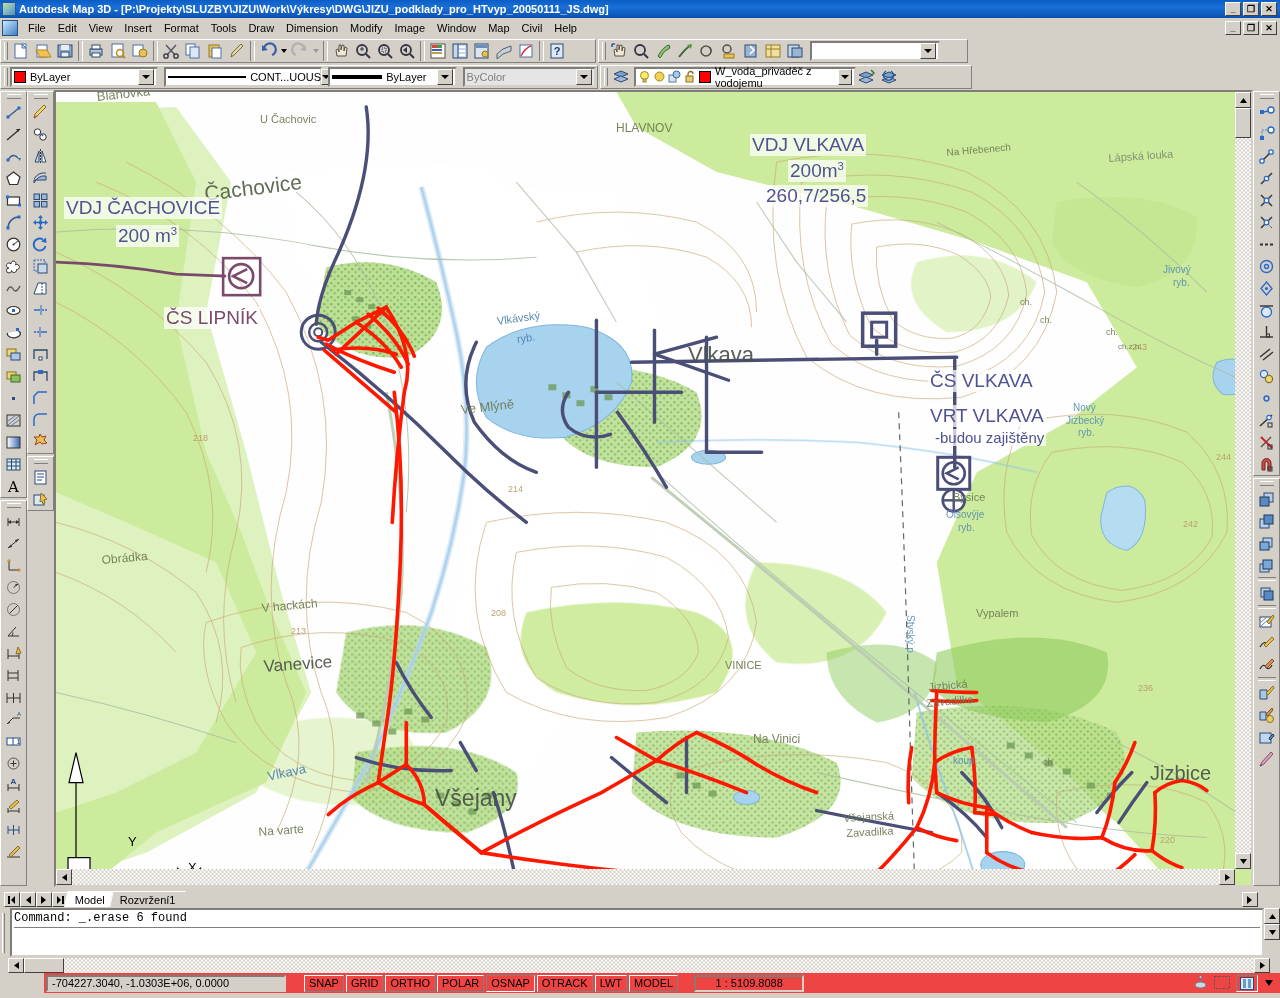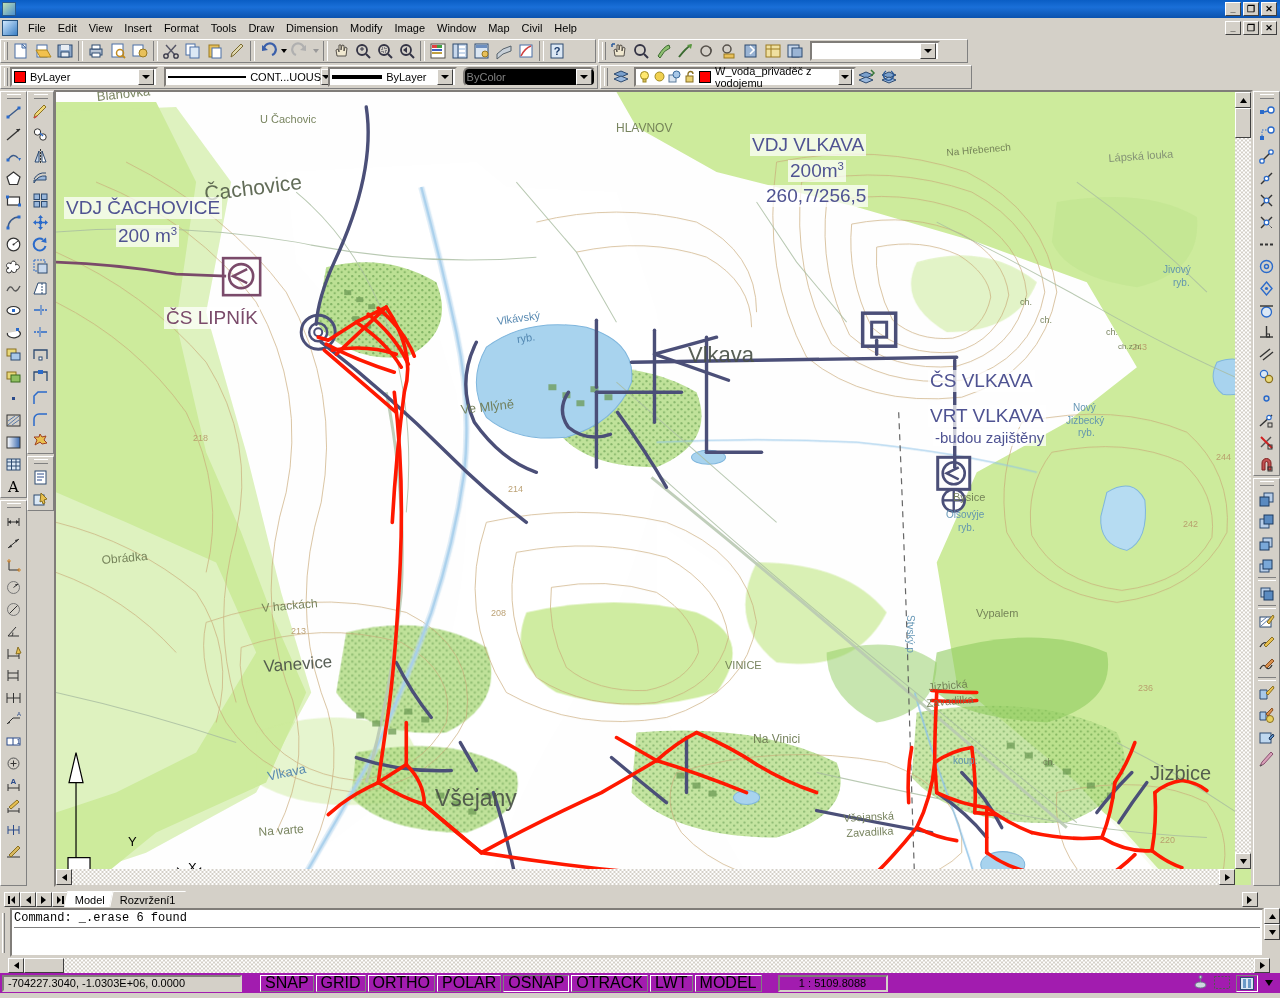--- a/index.html
+++ b/index.html
@@ -40,21 +40,21 @@
     border-left:1px solid #fff;border-right:1px solid #808080;}
   .tbtn { width:22px;height:22px; display:flex;align-items:center;justify-content:center;
     position:relative; }
   .sep { width:5px; height:20px; border-left:1px solid #808080; border-right:1px solid #fff; margin:0 2px;}
   .combo { height:20px; border:2px inset #d4d0c8; background:#fff; display:flex;
     align-items:center; padding:0 2px; position:relative; font-size:11px;}
   .combo .arrow { width:16px;height:16px;margin-left:auto;background:#d4d0c8;
     border:1px solid #fff;border-right-color:#404040;border-bottom-color:#404040;
     display:flex;align-items:center;justify-content:center;}
   .combo .arrow::after{content:"";border-left:4px solid transparent;border-right:4px solid transparent;border-top:4px solid #000;}
-  .combo.disabled{background:#000000;color:#808080;border-radius:6px;}
+  .combo.disabled{background:#e5e5e5;color:#808080;}
   .swatch{width:12px;height:12px;border:1px solid #000;margin-right:4px;flex:none;}
   .lineprev{width:78px;height:2px;background:#000;margin-right:4px;flex:none;}
   .lineprev.thick{height:4px;width:50px;}
   
   .workspace { display:flex; height:797px; }
   .sidetool { width:26px; background:#d4d0c8; display:flex; flex-direction:column; }
   .side-group{ border-left:1px solid #fff;border-top:1px solid #fff;
      border-right:1px solid #808080;border-bottom:1px solid #808080; margin:1px 0;
      display:flex;flex-direction:column;align-items:center;}
   .side-grip{width:14px;height:5px;margin:2px 0;border-top:1px solid #fff;border-bottom:1px solid #808080;}
@@ -82,34 +82,35 @@
   
   .cmdwrap{height:50px;background:#d4d0c8;display:flex;padding:1px 0 0 2px;}
   .cmd-grip{width:6px;margin-right:2px;display:flex;flex-direction:column;justify-content:center;}
   .cmd-grip div{height:40px;border-left:1px solid #fff;border-right:1px solid #808080;width:3px;}
   .cmd-text{flex:1;background:#fff;border:2px inset #d4d0c8;
     font-family:"Liberation Mono",monospace;font-size:12px;padding:1px 2px;color:#000;
     display:flex;flex-direction:column;justify-content:flex-start;}
   .cmd-sb{width:16px;background:#d4d0c8;display:flex;flex-direction:column;}
   .cmdh{height:16px;background:#d4d0c8;display:flex;align-items:center;margin-left:8px;}
   
-  .statusbar{height:20px;background:#a21caf;display:flex;align-items:center;gap:2px;padding:0 2px;}
+  .statusbar{height:20px;background:#ef4444;display:flex;align-items:center;gap:2px;padding:0 2px;margin-left:44px;}
   .coords{width:240px;height:17px;border:2px inset #d4d0c8;display:flex;align-items:center;
     padding-left:4px;font-size:11px;background:#d4d0c8;}
-  .stbtn{height:17px;padding:0 4px;font-size:16px;display:flex;align-items:center;
+  .stbtn{height:17px;padding:0 4px;font-size:11px;display:flex;align-items:center;
     border:1px solid #fff;border-right-color:#808080;border-bottom-color:#808080;text-align:center;}
   .stbtn.pressed{border:1px solid #808080;border-right-color:#fff;border-bottom-color:#fff;}
   .scale{width:110px;height:17px;border:2px inset #d4d0c8;display:flex;align-items:center;
     justify-content:center;font-size:11px;}
 </style>
 </head>
 <body>
 
 <div class="titlebar">
   <div class="tb-icon"></div>
+  <div class="tb-text">Autodesk Map 3D - [P:\Projekty\SLUZBY\JIZU\Work\Výkresy\DWG\JIZU_podklady_pro_HTvyp_20050111_JS.dwg]</div>
   <div class="winbtns">
     <div class="winbtn">_</div>
     <div class="winbtn">❐</div>
     <div class="winbtn">✕</div>
   </div>
 </div>
 
 <div class="menubar">
   <div class="app-icon"></div>
   <div class="menu-item">File</div>

